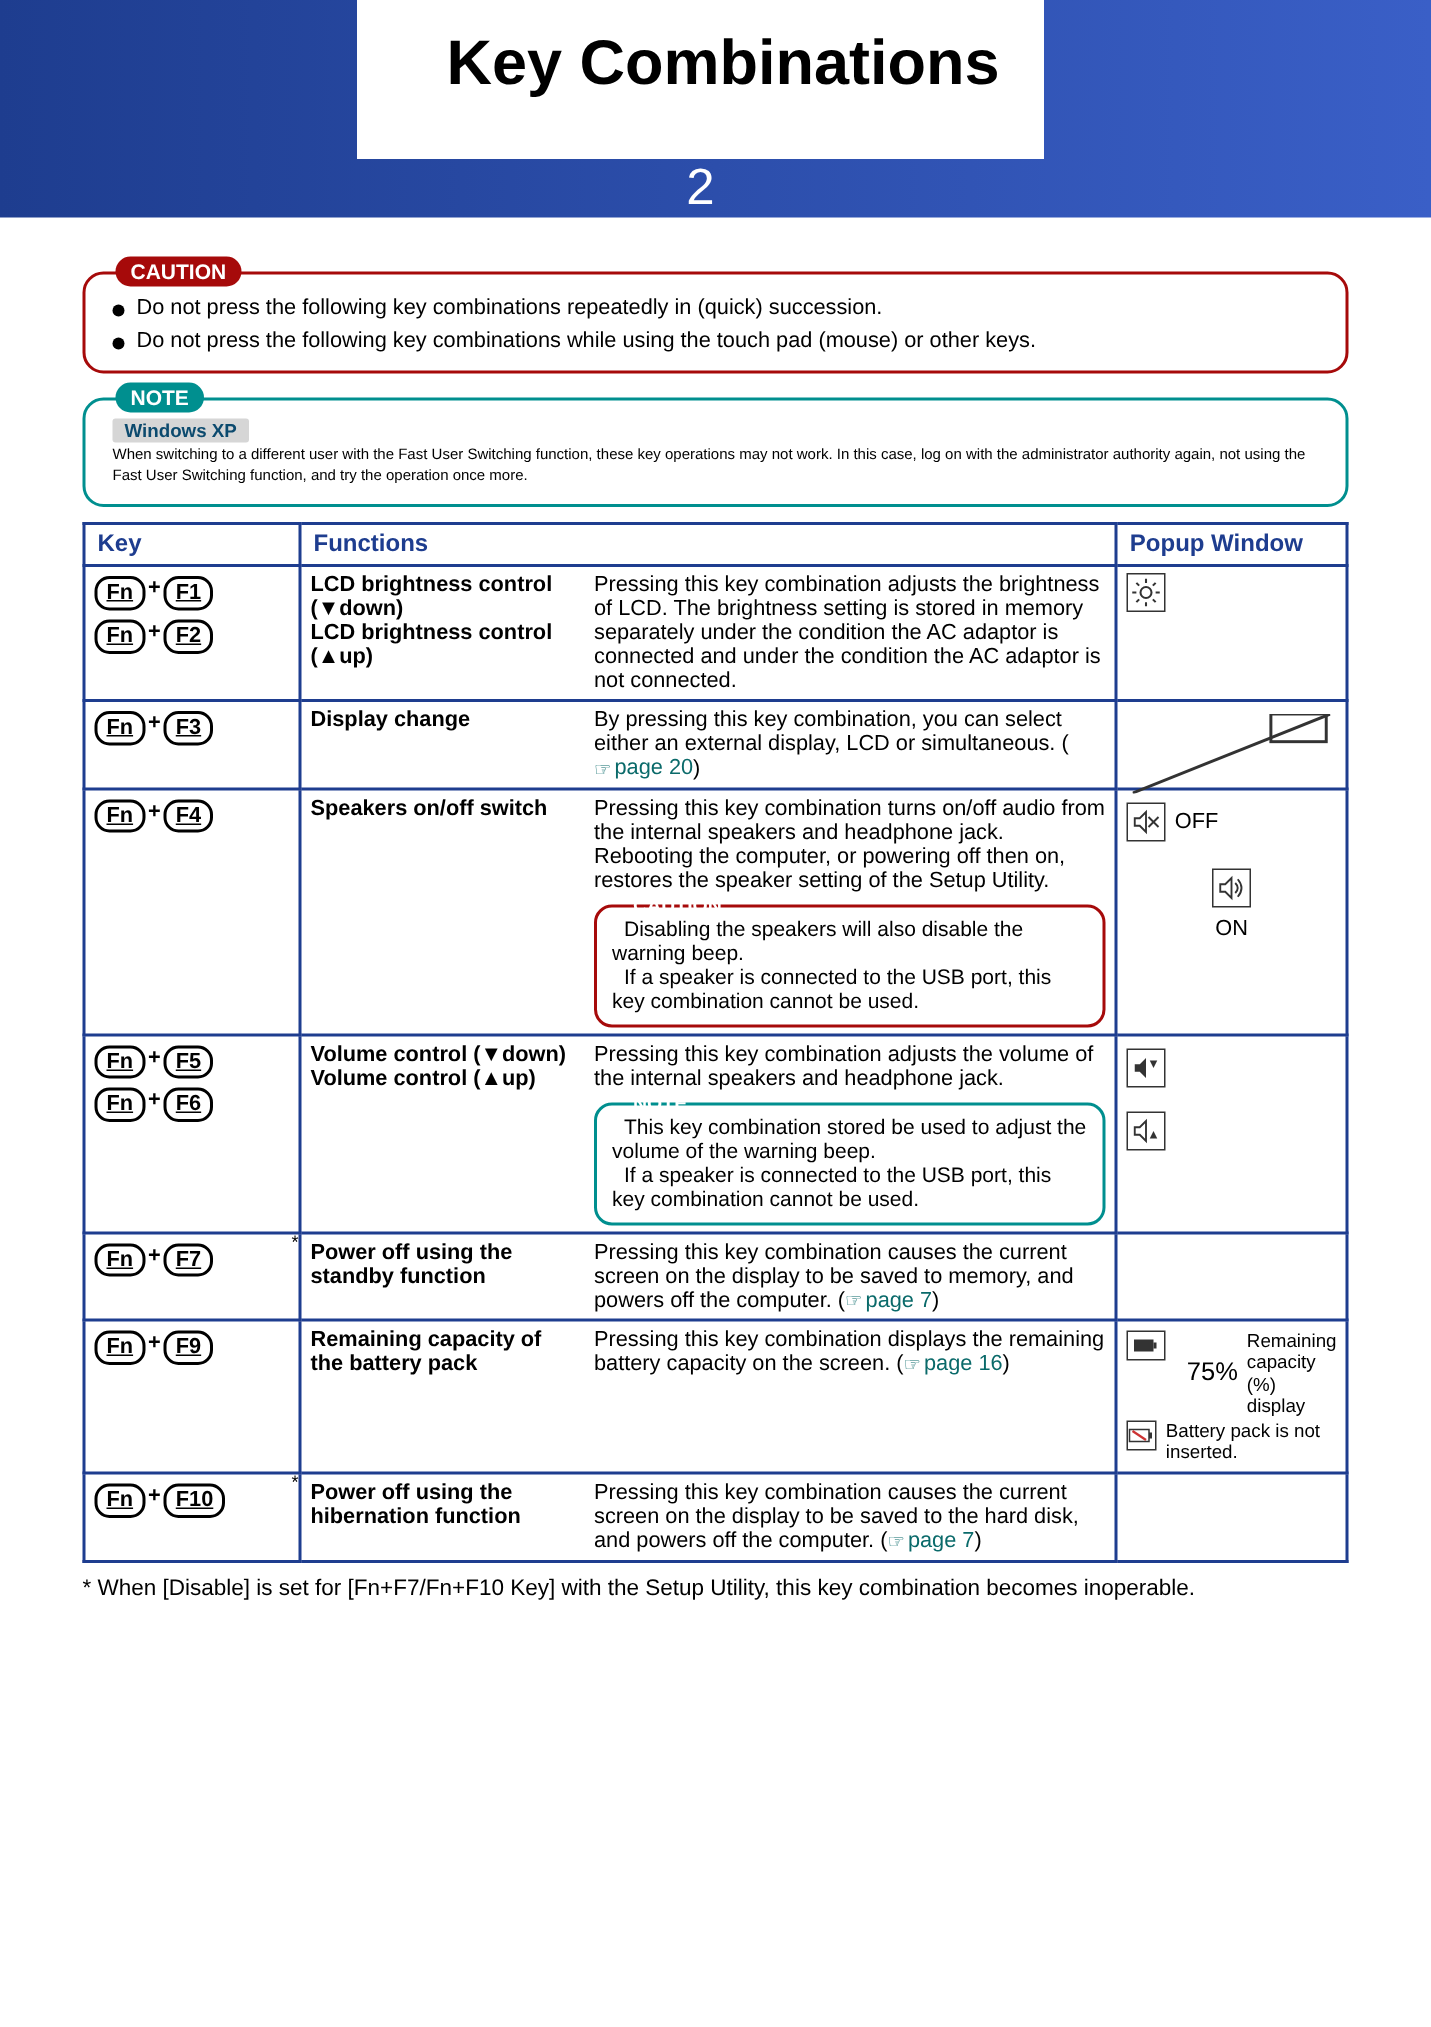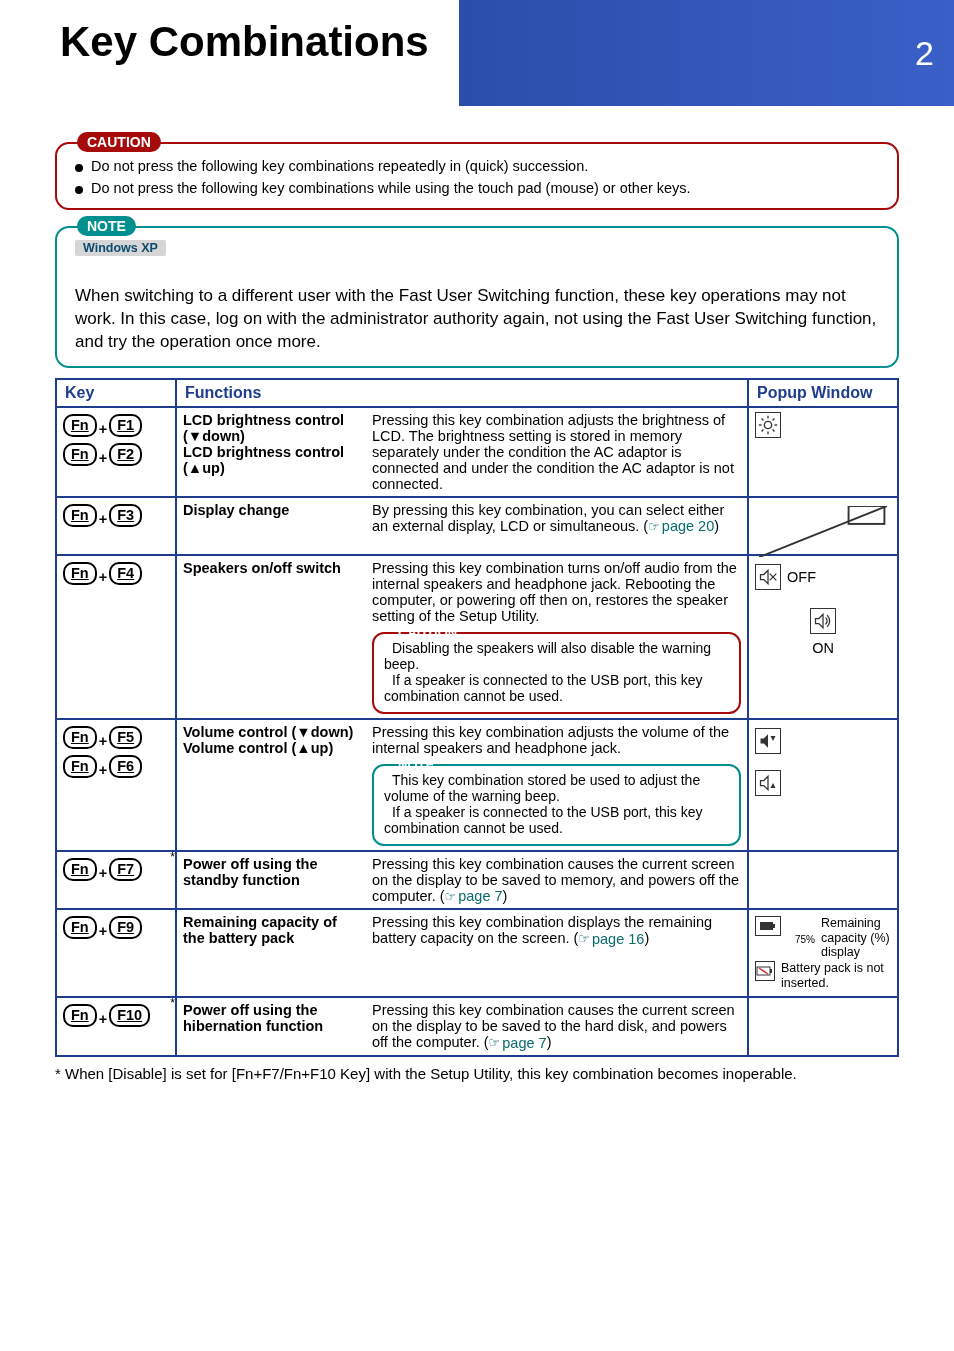--- a/index.html
+++ b/index.html
@@ -1,62 +1,62 @@
 <!DOCTYPE html>
 <html><head>
 <meta charset="utf-8">
 <style>
   * { box-sizing: border-box; margin: 0; padding: 0; }
   body { font-family: Arial, Helvetica, sans-serif; background: #fff; width: 954px; }
-  .header-band { background: linear-gradient(to right, #1e3d8f, #3a5fc7); display: flex; align-items: center; justify-content: space-between; padding: 0 20px 0 0; }
+  .header-band { background: linear-gradient(to right, #1e3d8f, #3a5fc7); display: flex; align-items: center; justify-content: space-between; padding: 0 20px 0 0; flex-direction: column; }
   .header-title { display:inline-block; background:#ffffff; font-size: 42px; font-weight: bold; color: #000; padding: 18px 30px 40px 60px; margin:0; }
   .header-page { color: #fff; font-size: 34px; font-weight: normal; }
   .content { padding: 20px 55px 30px 55px; }
 
   .callout { border: 2px solid; border-radius: 14px; padding: 8px 18px 12px 18px; margin: 16px 0 10px 0; position: relative; }
   .callout.caution { border-color: #a60a0a; }
   .callout.note { border-color: #008f8f; }
   .callout-label { position: absolute; top: -12px; left: 20px; color: #fff; font-weight: bold; padding: 2px 10px; border-radius: 10px; font-size: 14px; }
   .callout.caution .callout-label { background: #a60a0a; }
   .callout.note .callout-label { background: #008f8f; }
   .callout .line { display: flex; align-items: flex-start; margin-top: 6px; font-size: 14.5px; }
   .bullet-dot { flex:0 0 auto; width:8px; height:8px; background:#000; border-radius:50%; margin: 6px 8px 0 0; }
   .os-badge { display:inline-block; background:#d6d6d6; color:#0c4a6e; font-size:12.5px; font-weight:bold; padding:1px 8px; border-radius:2px; margin: 4px 0 2px 0; }
-  .note-body { font-size: 17px; line-height: 1.35; margin-top: 27px; }
+  .note-body { font-size: 10px; line-height: 1.35; }
 
   table.keys { width:100%; border-collapse: collapse; margin-top: 10px; }
   table.keys th, table.keys td { border: 2px solid #1e3d8f; padding: 4px 6px; vertical-align: top; font-size: 14.5px; }
   table.keys th { color:#1e3d8f; font-weight: bold; text-align:left; background:#fff; padding: 4px 8px; font-size:16px; }
-  .key-col { width: 120px; }
+  .key-col { width: 144px; }
   .popup-col { width: 150px; }
   .func-col { width: 190px; border-right: none !important; }
   .desc-col { border-left: none !important; }
   .func-name { font-weight: bold; font-size: 14.5px; }
 
-  .keycap-pair { display:flex; align-items:flex-end; margin: 2px 0 6px 0; position:relative; }
+  .keycap-pair { display:flex; align-items:flex-start; margin: 2px 0 6px 0; position:relative; }
   .keycap { border:2px solid #000; border-radius: 10px; padding: 0 6px; font-weight: bold; font-size: 14.5px; text-decoration: underline; display:inline-block; line-height:1.3; }
   .plus { font-weight:bold; margin:0 2px; }
   .footmark { position:absolute; right:-6px; top:-8px; font-size:12px; }
 
   .inner-callout { border:2px solid; border-radius: 12px; padding: 6px 10px 8px 10px; margin-top: 8px; position:relative; font-size:14px; }
   .inner-callout .callout-label { top: -11px; left: 14px; font-size: 13px; }
   .inner-callout.caution { border-color:#a60a0a; }
   .inner-callout.note { border-color:#008f8f; }
 
   .popup-cell { font-size:13px; }
   .popup-row { display:flex; align-items:center; gap:6px; margin:4px 0; }
   .popup-icon { width:26px; height:26px; border:1px solid #333; display:flex; align-items:center; justify-content:center; font-size:15px; }
   .popup-empty { height:48px; }
   .popup-disp { width:100%; height:48px; position:relative; }
   .popup-disp .diag { position:absolute; left:4px; right:4px; top:4px; bottom:4px; }
 
   .bat-box { width:26px; height:20px; border:1px solid #333; display:flex; align-items:center; justify-content:center; font-size:12px; }
   .bat-caption { font-size:12.5px; line-height:1.15; }
   .bat-row { display:flex; align-items:flex-start; gap:6px; margin:2px 0; }
-  .bat-sub { font-size:10px; margin-top:-2px;margin-left:40px; }
+  .bat-sub { font-size:17px; margin-top:-2px;margin-left:40px; }
 
   .pageref { color:#0a6a6a; display:inline-flex; align-items:center; gap:2px; }
   .pageref .book { font-size:13px; }
 
   .footnote { font-size: 15px; margin-top: 8px; }
 </style>
 </head>
 <body>
 
 <div class="header-band">

